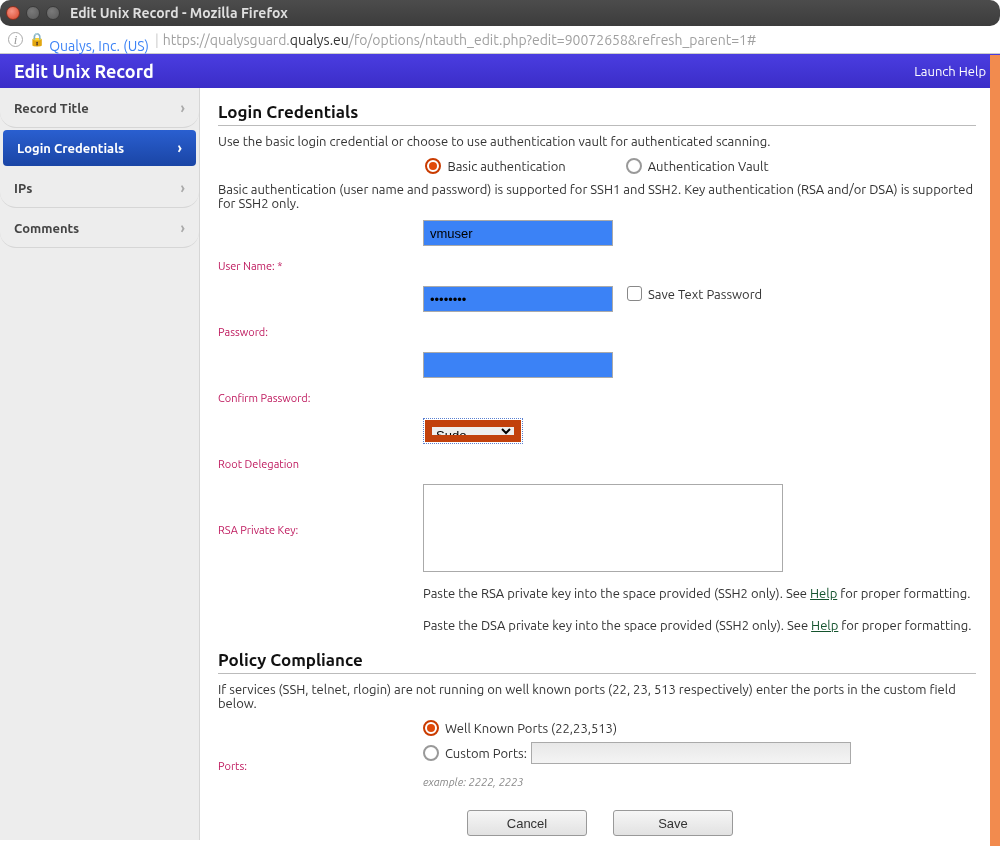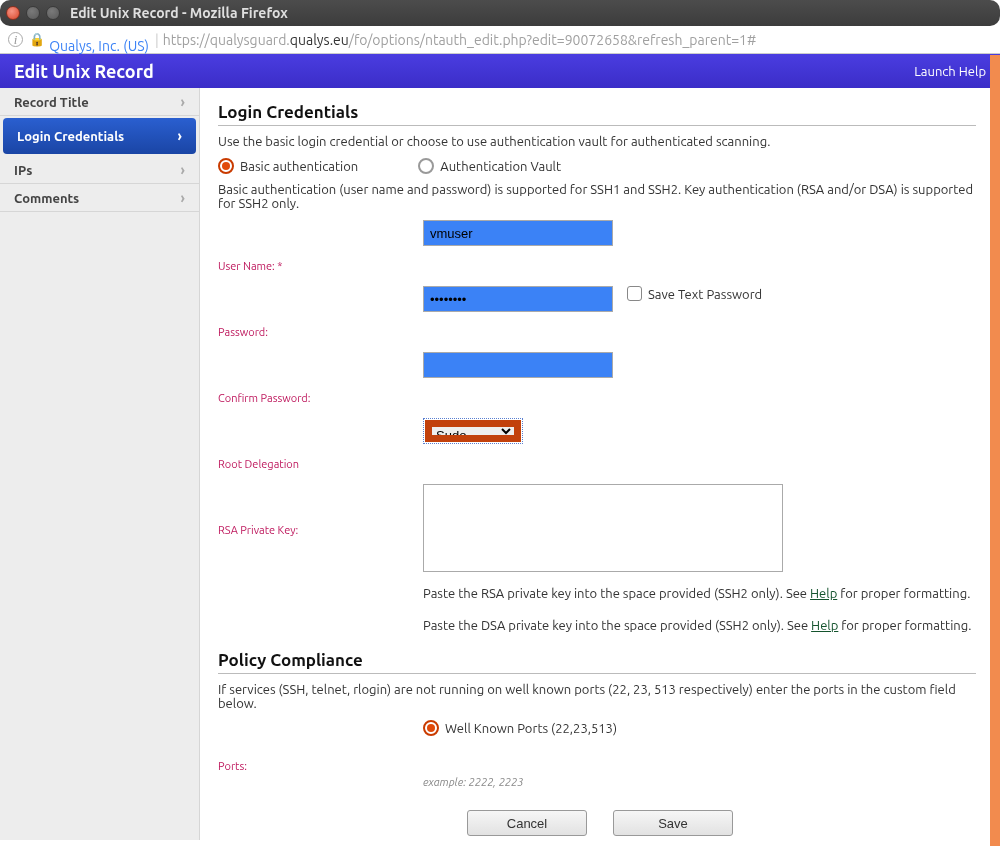--- a/index.html
+++ b/index.html
@@ -23,29 +23,29 @@
 .url-domain { color: #333; }
 .url-path { color: #a0a0a0; }
 
 
 .page-header { background: #3c2fcf; background: linear-gradient(to bottom, #4a3de0, #3b2dc8); color: #fff; height: 34px; display: flex; align-items: center; justify-content: space-between; padding: 0 14px; font-size: 18px; font-weight: bold; }
 .page-header .help { font-size: 13px; font-weight: normal; cursor: pointer; }
 
 
 .app-body { display: flex; height: calc(846px - 26px - 28px - 40px); }
 .sidebar { width: 200px; background: #ededed; border-right: 1px solid #d6d6d6; }
-.side-item { display: flex; align-items: center; justify-content: space-between; padding: 0 14px; height: 28px; border-bottom: 1px solid #d6d6d6; color: #444; cursor: pointer; font-weight: bold; font-size: 13px;}
+.side-item { display: flex; align-items: center; justify-content: space-between; padding: 0 14px; height: 40px; border-bottom: 1px solid #d6d6d6; color: #444; cursor: pointer; font-weight: bold; font-size: 13px; border-radius: 16px;}
 .side-item .chev { color: #aaa; font-size: 14px; }
 .side-item.active { background: #1f4fb5; background: linear-gradient(to bottom, #2a5fd0, #1a45a5); color: #fff; border-radius: 4px; margin: 2px 3px; height: 36px; border-bottom: none;}
 .side-item.active .chev { color: #fff; }
 
 .content { flex: 1; padding: 14px 24px 0 18px; overflow: hidden; position: relative; }
 .section-title { font-size: 17px; font-weight: bold; color: #111; border-bottom: 1px solid #bbb; padding-bottom: 4px; margin-bottom: 8px; }
 .desc { font-size: 13px; color: #333; margin-bottom: 10px; }
-.radio-row { display: flex; align-items: center; gap: 60px; margin: 8px 0 8px 0; }
+.radio-row { display: flex; align-items: center; gap: 60px; margin: 8px 0 8px 0; justify-content: center; }
 .radio { width: 16px; height: 16px; border: 2px solid #999; border-radius: 50%; display: inline-flex; align-items: center; justify-content: center; margin-right: 6px; vertical-align: middle; background:#fff;}
 .radio.selected { border-color: #c93b00; }
 .radio.selected::after { content: ""; width: 8px; height: 8px; background: #e14a0a; border-radius: 50%; }
 .radio-label { display: inline-flex; align-items: center; font-size: 13px; color: #333; }
 
 .form-row { display: flex; align-items: flex-start; margin-bottom: 14px; }
 .form-row .flabel { width: 205px; font-size: 11px; color: #be185d; padding-top: 4px; margin-top: 36px; }
 .text-input { border: 1px solid #aaa; height: 26px; padding: 2px 6px; font-size: 13px; width: 190px; background:#3b82f6; }
 .textarea { border: 1px solid #aaa; width: 360px; height: 88px; padding: 4px; font-size: 13px; resize: none; background:#fff;}
 .select-wrap { border: 1px dotted #5a7fd0; padding: 1px; display:inline-block;}
@@ -176,20 +176,27 @@
 
     <div class="form-row ports-block" style="margin-bottom:4px;">
       <div class="flabel">Ports:</div>
       <div>
         <div class="radio-line">
           <span class="radio-label">
             <span class="radio selected"></span>
             <span>Well Known Ports (22,23,513)</span>
           </span>
         </div>
+        <div class="radio-line">
+          <span class="radio-label">
+            <span class="radio"></span>
+            <span>Custom Ports:</span>
+          </span>
+          <input class="custom-input" style="">
+        </div>
       </div>
     </div>
     <div class="example">example: 2222, 2223</div>
 
     <div class="footer-btns">
       <button class="btn">Cancel</button>
       <button class="btn">Save</button>
     </div>
   </div>
 </div>

